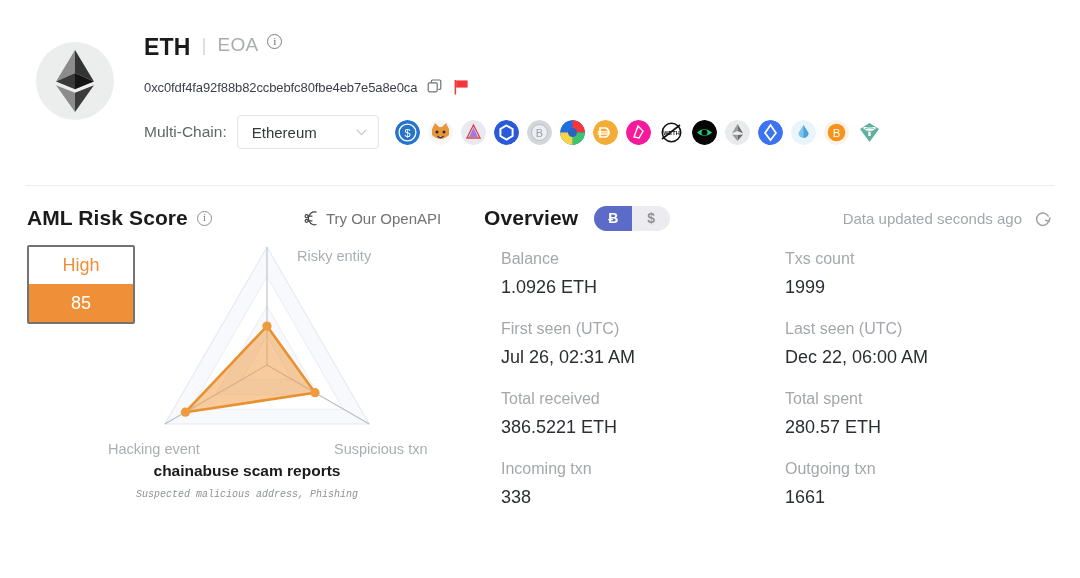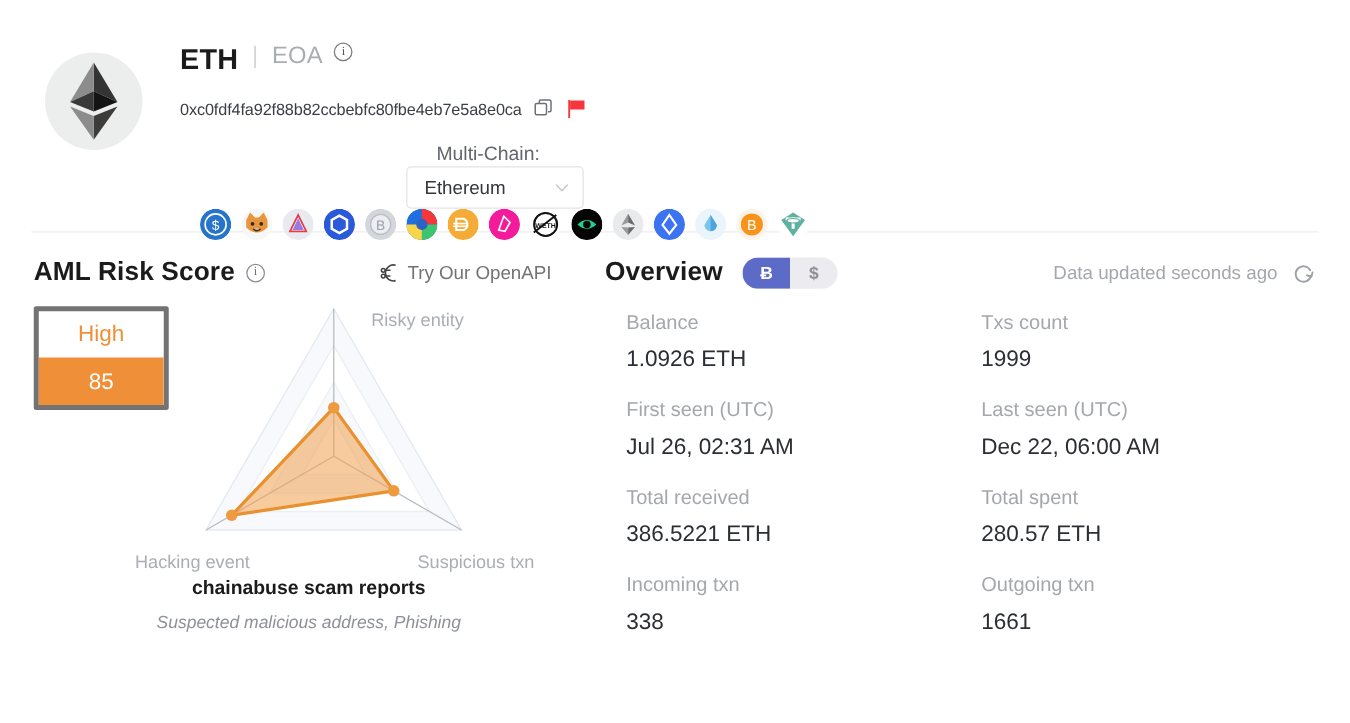--- a/index.html
+++ b/index.html
@@ -38,21 +38,21 @@
   .info-circle.dark { border-color: #7d7d7d; color: #555; }
 
   .addr-row { display: flex; align-items: center; margin-top: 14px; height: 22px; }
   .addr {
     font-size: 13px; color: #3b3f45; letter-spacing: -0.1px;
     font-family: Liberation Sans, sans-serif;
   }
   .copy-ic { margin-left: 10px; display: flex; align-items: center; cursor: pointer; }
   .flag-ic { margin-left: 11px; display: flex; align-items: center; cursor: pointer; }
 
-  .chain-row { display: flex; align-items: center; margin-top: 17px; flex-direction: column; }
+  .chain-row { display: flex; align-items: center; margin-top: 17px; }
   .chain-label { font-size: 15.5px; color: #62666c; margin-right: 10px; }
   .select {
     width: 142px; height: 34px; border: 1px solid #e2e4e7; border-radius: 4px;
     display: flex; align-items: center; justify-content: space-between;
     padding: 0 11px 0 14px; background: #fff; cursor: pointer;
   }
   .select-val { font-size: 15px; color: #33373c; }
   .chev { width: 11px; height: 7px; }
 
   .tokens { display: flex; align-items: center; gap: 8px; margin-left: 16px; }
@@ -86,40 +86,40 @@
 
   .updated {
     margin-left: auto; display: flex; align-items: center; gap: 11px;
     font-size: 15px; color: #a4a7ac;
   }
 
   
   .radar-wrap { position: relative; height: 300px; }
   .badge {
     position: absolute; left: 0; top: 7px; width: 108px;
-    border: 4px solid #737373; border-radius: 2px; overflow: hidden;
+    border: 2px solid #737373; border-radius: 2px; overflow: hidden;
     background: #fff; z-index: 3;
   }
   .badge-top {
     height: 37px; display: flex; align-items: center; justify-content: center;
     font-size: 18px; color: #ef9038;
   }
   .badge-bot {
     height: 38px; background: #ef9038; display: flex;
     align-items: center; justify-content: center;
     font-size: 18px; color: #ffffff;
   }
   .radar-svg { position: absolute; left: 55px; top: 0; }
   .radar-cap {
     text-align: center; font-size: 15.5px; font-weight: bold;
     color: #1b1b1b; margin-top: -12px;
   }
   .radar-sub {
-    text-align: center; font-size: 14px; font-style: italic;
-    color: #8d9197; margin-top: 9px;
+    text-align: center; font-size: 10px; font-style: italic;
+    color: #8d9197; margin-top: 9px; font-family: Liberation Mono, monospace;
   }
 
   
   .stats { display: flex; flex-wrap: wrap; padding-top: 12px; }
   .stat { width: 50%; display: flex; margin-bottom: 22px; }
   .stat-bar { width: 3px; flex: 0 0 3px; margin-right: 14px; margin-top: 3px; }
   .bar-g { height: 22px; background: #d3d5d8; }
   .bar-r { height: 22px; background: #ec1c24; }
   .stat-lbl { font-size: 16px; color: #a4a7ac; height: 23px; }
   .stat-val { font-size: 18px; color: #2b2e33; margin-top: 4px; }

